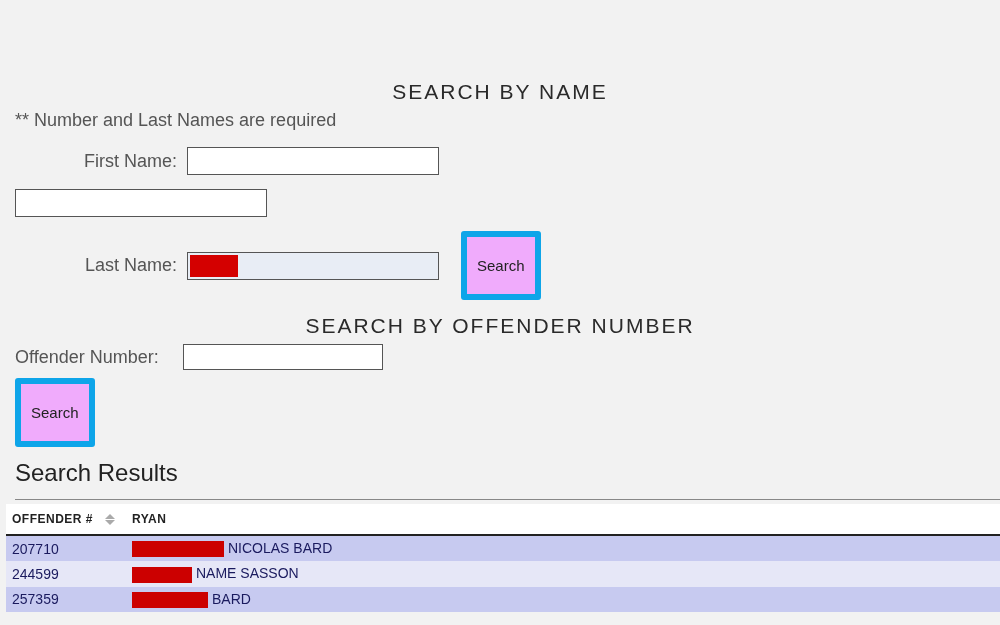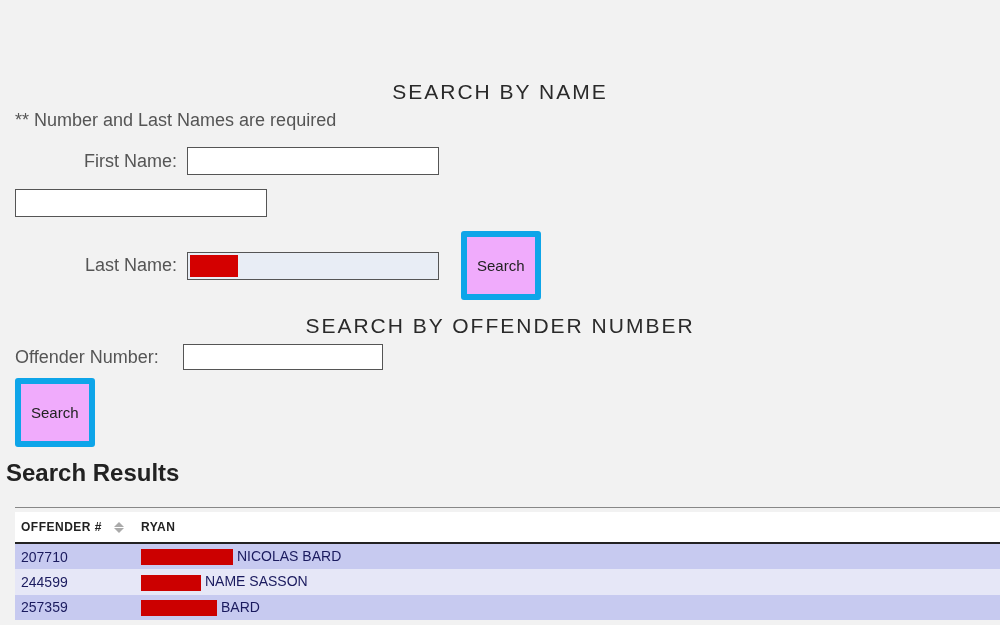--- a/index.html
+++ b/index.html
@@ -92,34 +92,34 @@
       cursor: pointer;
       border-radius: 3px;
       margin-left: 22px;
     }
     .btn-left {
       margin-left: 0;
       margin-top: 2px;
     }
     .results-title {
       font-size: 24px;
-      font-weight: bold;
+      font-weight: normal;
       color: #222;
       margin-top: 12px;
-      margin-bottom: 20px;
-      padding-left: 6px;
+      margin-bottom: 12px;
+      padding-left: 15px;
     }
     .divider {
       border: none;
       border-top: 1px solid #888;
       margin: 0 0 4px 15px;
     }
     .table-wrap {
       background: #fff;
-      margin-left: 15px;
+      margin-left: 6px;
     }
     table {
       width: 100%;
       border-collapse: collapse;
     }
     thead th {
       text-align: left;
       font-size: 12px;
       font-weight: bold;
       color: #222;

